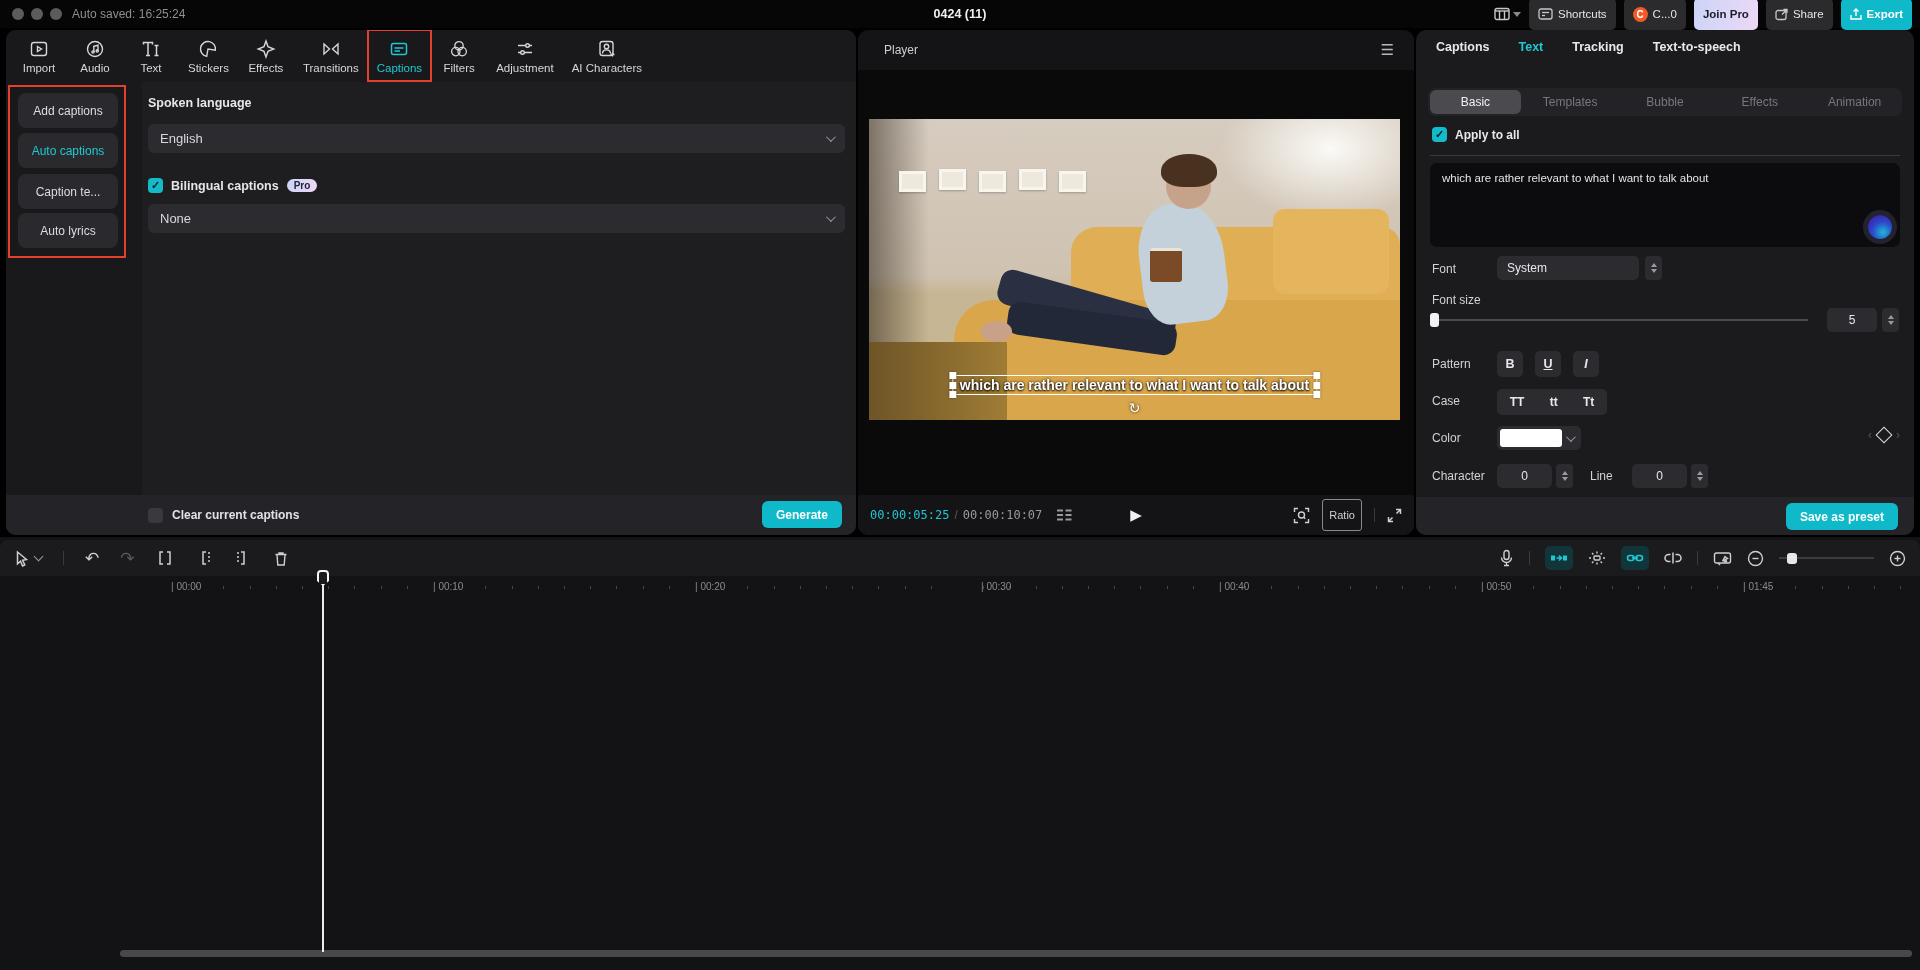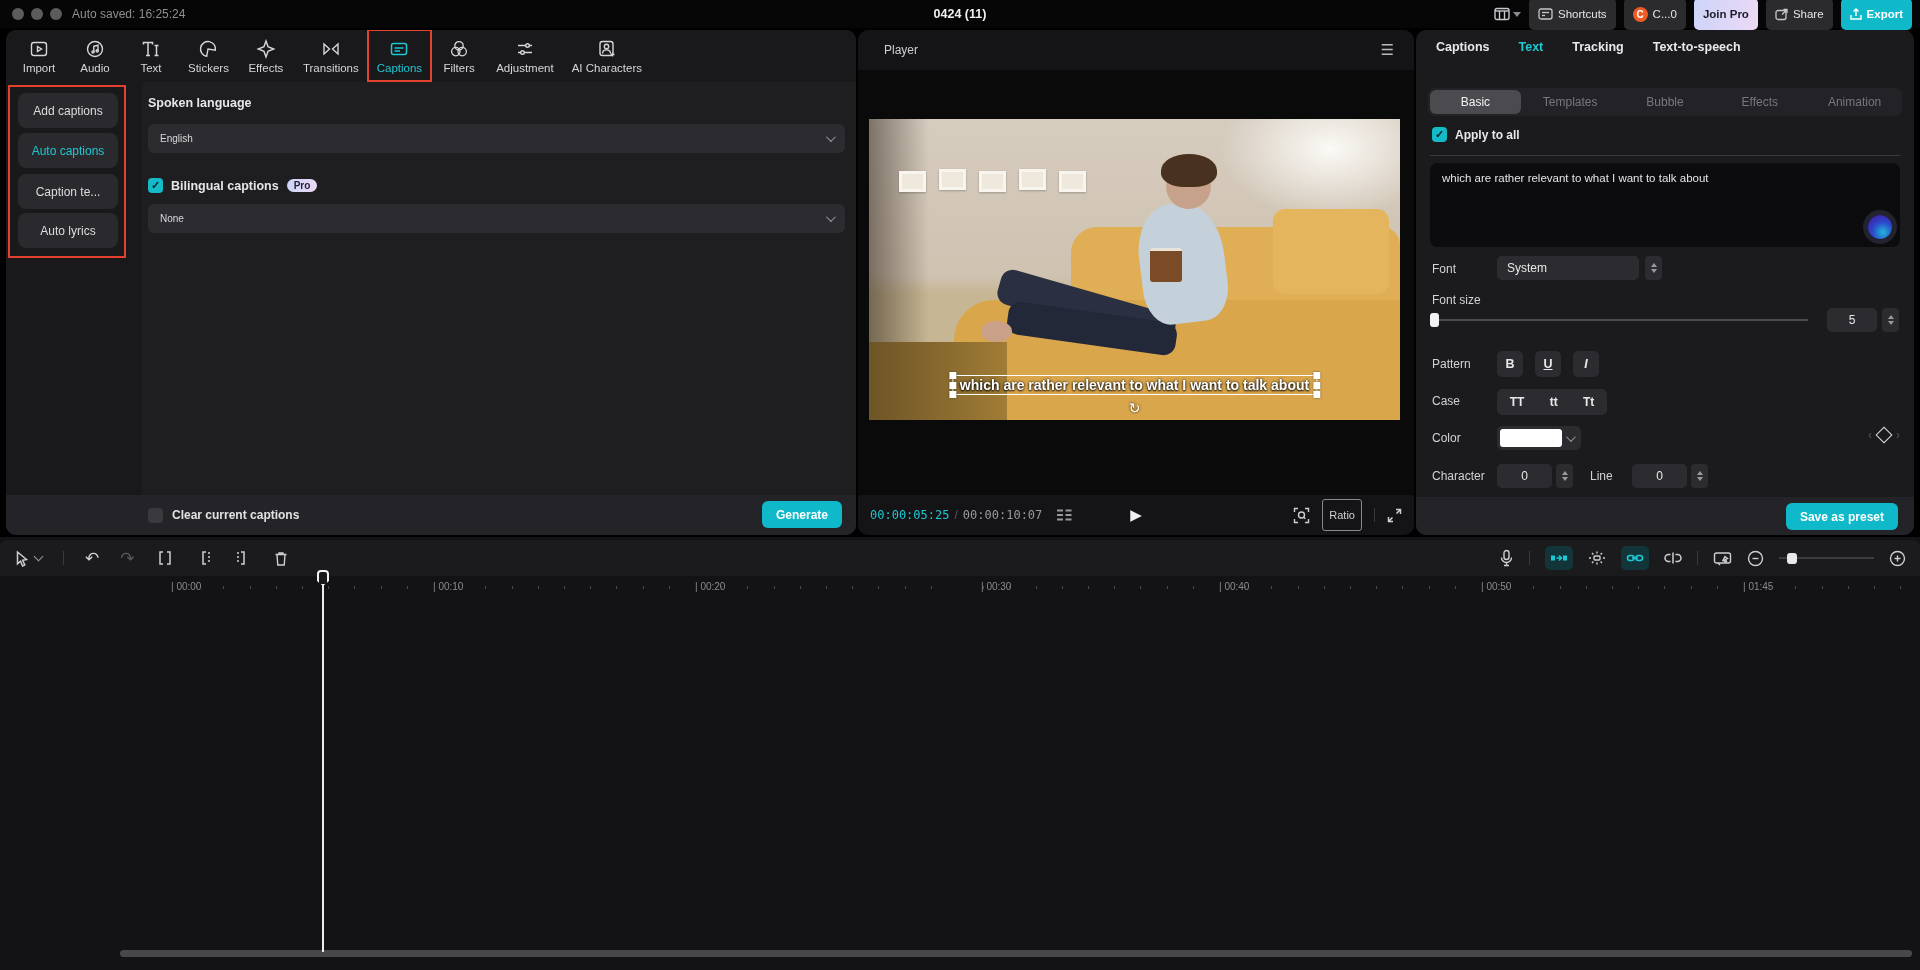--- a/index.html
+++ b/index.html
@@ -43,21 +43,21 @@
   .red-frame { position:absolute; border:2px solid #e3402f; pointer-events:none; }
 
   
   .sidebar { position:absolute; left:0; top:52px; width:136px; height:453px; background:#19191c; }
   .side-btn { position:absolute; left:12px; width:100px; height:35px; background:#2a2a2e; border-radius:8px;
               display:flex; align-items:center; justify-content:center; font-size:12px; color:#dcdcde; cursor:default; white-space:nowrap; }
   .side-btn.active { color:#1ec8d2; }
   .cap-content { position:absolute; left:136px; top:52px; right:0; bottom:40px; }
   .field-label { color:#e6e6e8; font-weight:bold; font-size:12.5px; }
   .select { background:#2c2c30; border-radius:6px; height:29px; display:flex; align-items:center;
-            padding:0 12px; color:#d8d8dc; font-size:10px; justify-content:space-between; }
+            padding:0 12px; color:#d8d8dc; font-size:13px; justify-content:space-between; }
   .chev { width:7px; height:7px; border-right:1.6px solid #9a9a9e; border-bottom:1.6px solid #9a9a9e;
           transform:rotate(45deg) translateY(-2px); }
   .checkbox { width:15px; height:15px; border-radius:4px; background:#14bac8; color:#08262a; font-size:11px; font-weight:bold;
               display:flex; align-items:center; justify-content:center; }
   .checkbox.empty { background:#3a3a3e; }
   .pro-badge { background:linear-gradient(100deg,#ccd4f8,#ecd9f6); color:#23233a; font-weight:bold; font-size:10px;
                border-radius:8px; padding:1px 7px; }
   .panel-footer { position:absolute; left:0; bottom:0; width:100%; height:40px; background:#242428;
                   display:flex; align-items:center; }
   .btn-cyan { background:#0fb9c9; color:#fff; font-weight:bold; font-size:12px; border:none; border-radius:6px;

